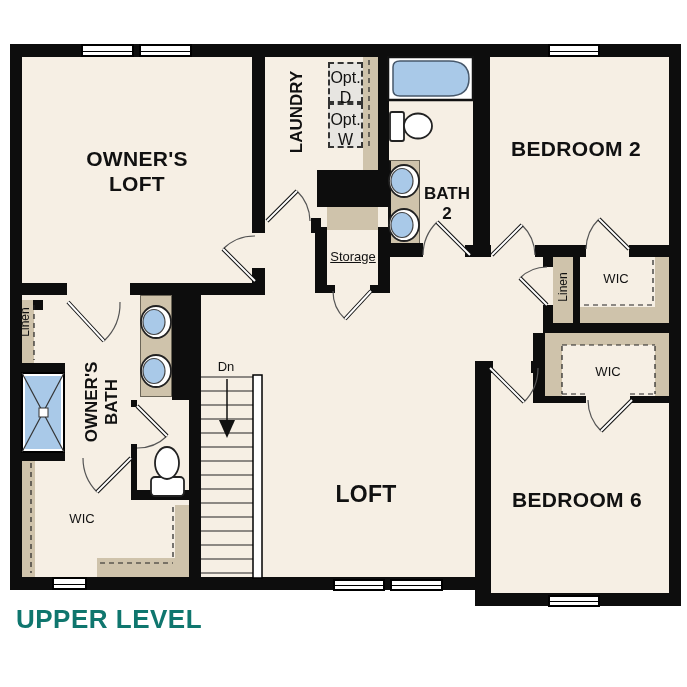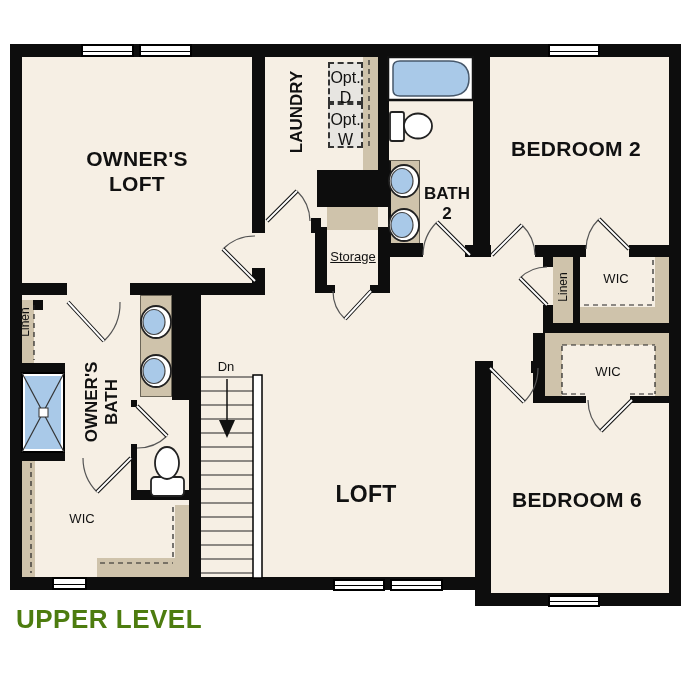--- a/index.html
+++ b/index.html
@@ -16,21 +16,21 @@
           box-shadow:inset 0 0 0 2px #fff;box-sizing:border-box;}
   .lbl{position:absolute;color:#111;text-align:center;line-height:1.18;white-space:nowrap;}
   .room{font-size:21px;font-weight:bold;letter-spacing:0.3px;}
   .loftsize{font-size:23px;margin-top:24px;}
   .med{font-size:17px;font-weight:bold;}
   .small{font-size:13px;}
   .tiny{font-size:16px;line-height:1.25;}
   .linen{font-size:12px;}
   .rot{transform:rotate(-90deg);transform-origin:center center;}
   .title{position:absolute;left:16px;top:604px;font-size:26px;font-weight:bold;
-         letter-spacing:0.5px;color:#4d7c0f;font-family:"Liberation Sans",sans-serif;}
+         letter-spacing:0.5px;color:#0f766e;font-family:"Liberation Sans",sans-serif;}
   svg.overlay{position:absolute;left:0;top:0;width:687px;height:687px;pointer-events:none;}
 </style>
 </head>
 <body>
 
 <div class="canvas">
 
   <div class="floor" style="left:10px;top:44px;width:671px;height:546px;"></div>
   <div class="floor" style="left:475px;top:361px;width:206px;height:245px;"></div>
 

